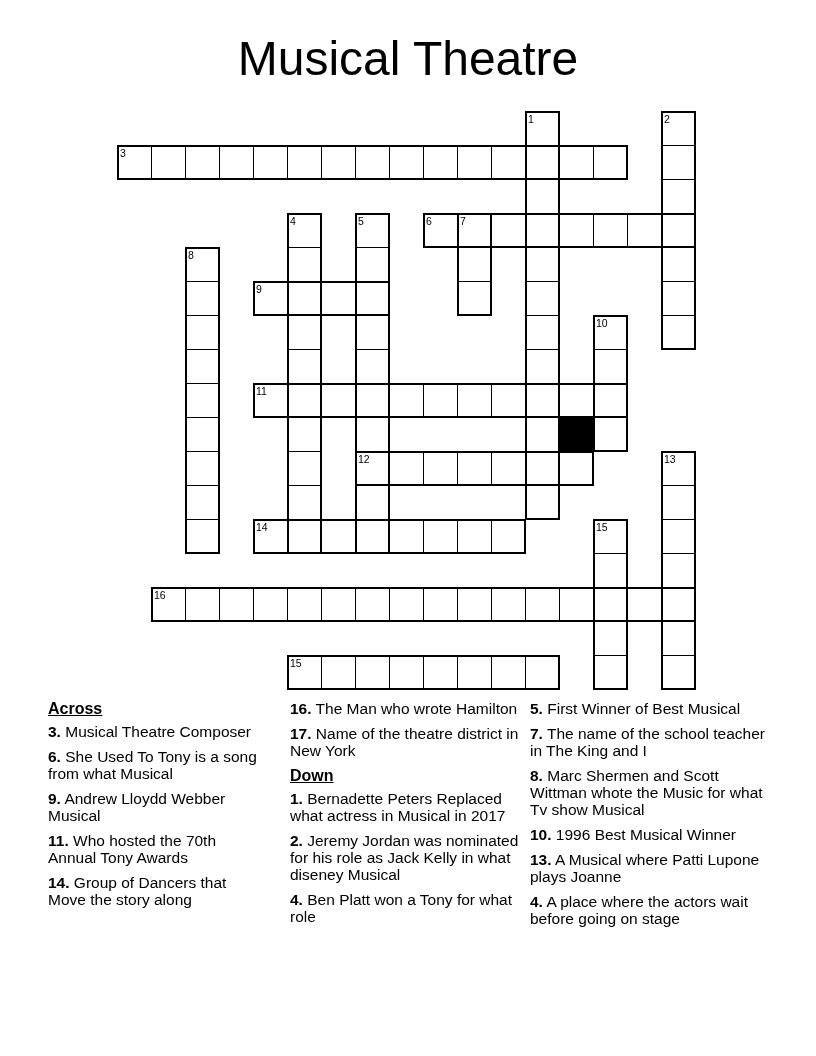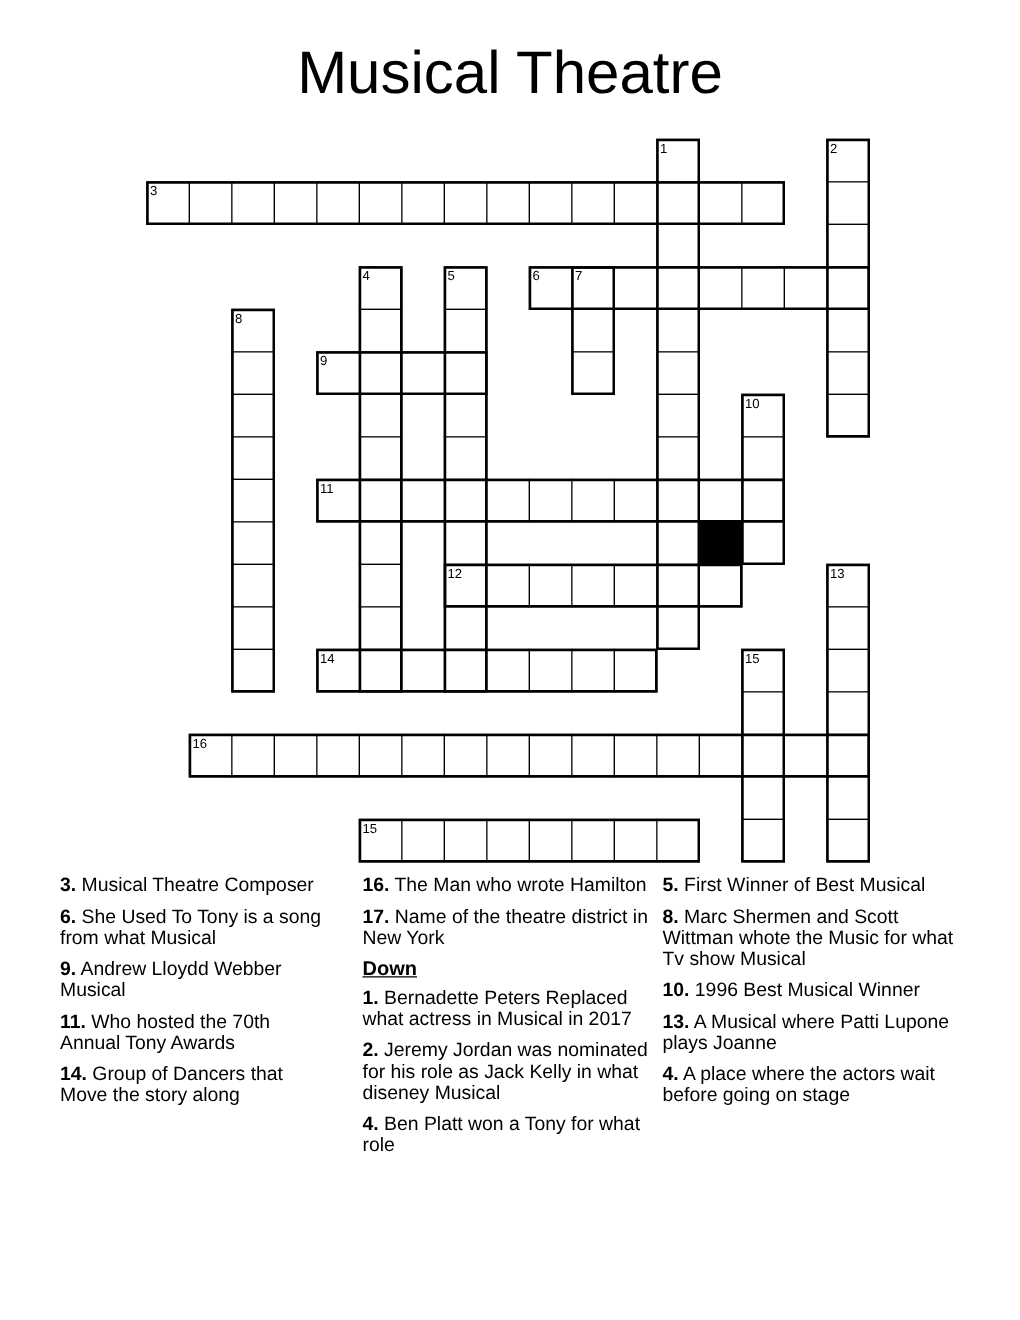--- a/index.html
+++ b/index.html
@@ -204,33 +204,35 @@
     <span class="cellnum" style="left: 596px; top: 318px;">10</span>
     <span class="cellnum" style="left: 256px; top: 386px;">11</span>
     <span class="cellnum" style="left: 664px; top: 454px;">13</span>
     <span class="cellnum" style="left: 256px; top: 522px;">14</span>
     <span class="cellnum" style="left: 596px; top: 522px;">15</span>
     <span class="cellnum" style="left: 154px; top: 590px;">16</span>
     <span class="cellnum" style="left: 290px; top: 658px;">15</span>
   </div>
 
 <div id="clues-col-1" class="clues-col">
+    <p class="clues-header">Across</p>
     <p class="clue"><span class="num">3.</span><span> Musical Theatre Composer</span></p>
     <p class="clue"><span class="num">6.</span><span> She Used To Tony is a song from what Musical</span></p>
     <p class="clue"><span class="num">9.</span><span> Andrew Lloydd Webber Musical</span></p>
     <p class="clue"><span class="num">11.</span><span> Who hosted the 70th Annual Tony Awards</span></p>
     <p class="clue"><span class="num">14.</span><span> Group of Dancers that Move the story along</span></p>
   </div>
 <div id="clues-col-2" class="clues-col">
     <p class="clue"><span class="num">16.</span><span> The Man who wrote Hamilton</span></p>
     <p class="clue"><span class="num">17.</span><span> Name of the theatre district in New York</span></p>
     <p class="clues-header">Down</p>
     <p class="clue"><span class="num">1.</span><span> Bernadette Peters Replaced what actress in Musical in 2017</span></p>
     <p class="clue"><span class="num">2.</span><span> Jeremy Jordan was nominated for his role as Jack Kelly in what diseney Musical</span></p>
     <p class="clue"><span class="num">4.</span><span> Ben Platt won a Tony for what role</span></p>
   </div>
 <div id="clues-col-3" class="clues-col">
     <p class="clue"><span class="num">5.</span><span> First Winner of Best Musical</span></p>
+    <p class="clue"><span class="num">7.</span><span> The name of the school teacher in The King and I</span></p>
     <p class="clue"><span class="num">8.</span><span> Marc Shermen and Scott Wittman whote the Music for what Tv show Musical</span></p>
     <p class="clue"><span class="num">10.</span><span> 1996 Best Musical Winner</span></p>
     <p class="clue"><span class="num">13.</span><span> A Musical where Patti Lupone plays Joanne</span></p>
     <p class="clue"><span class="num">4.</span><span> A place where the actors wait before going on stage</span></p>
   </div>
 
 </body></html>

